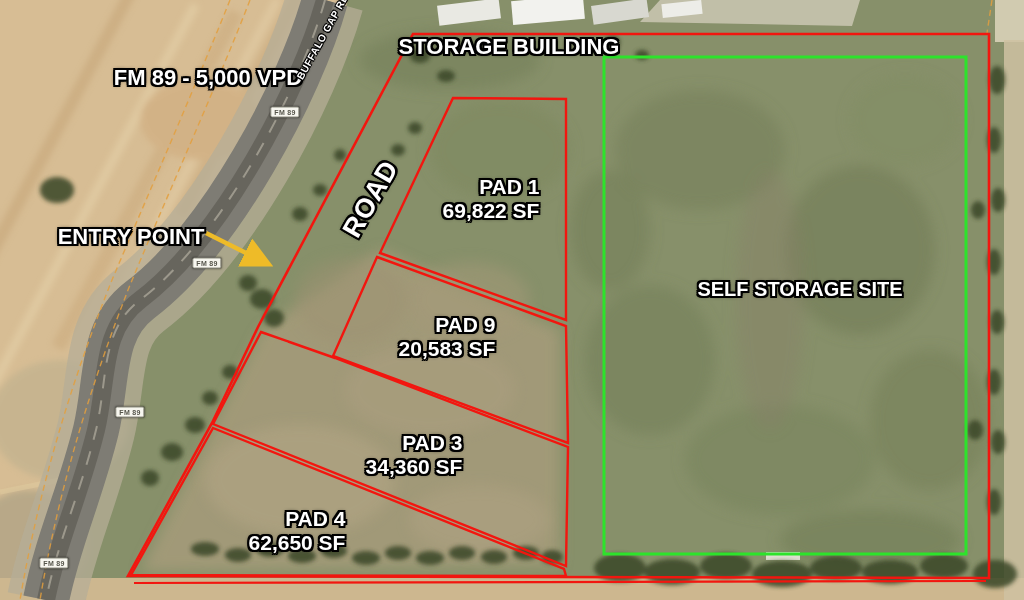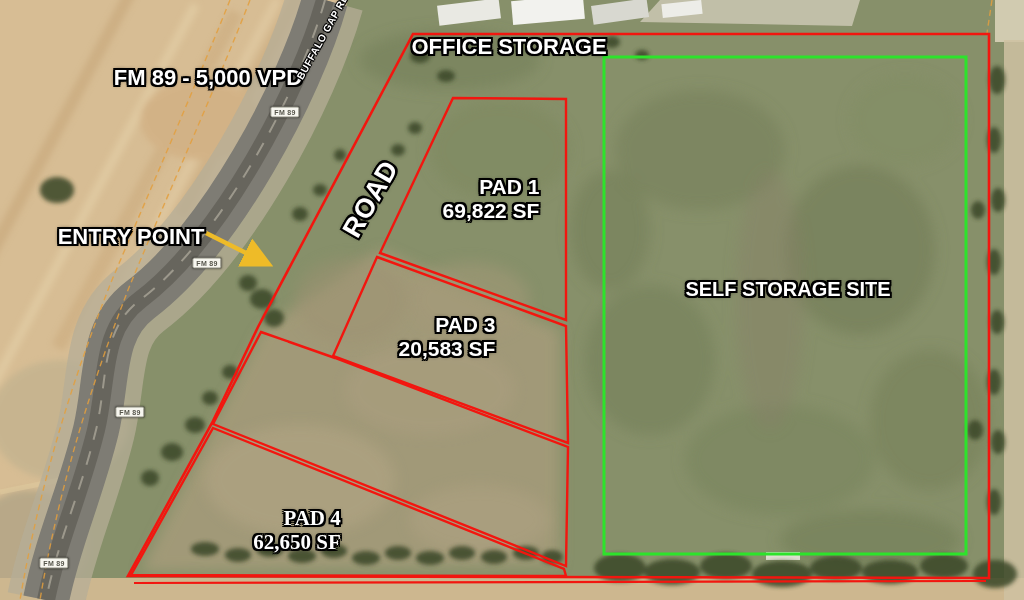--- a/index.html
+++ b/index.html
@@ -10,21 +10,21 @@
   #stage svg{position:absolute;left:0;top:0;}
   .lbl{
     position:absolute;color:#fff;font-weight:bold;white-space:nowrap;
     transform:translate(-50%,-50%);line-height:1;
     text-shadow:
       -2px -2px 0 #000, 2px -2px 0 #000, -2px 2px 0 #000, 2px 2px 0 #000,
       -2px 0 0 #000, 2px 0 0 #000, 0 -2px 0 #000, 0 2px 0 #000,
       0 0 4px #000;
   }
   .lbl.big{font-size:22px;}
-  .lbl.mid{font-size:20px;}
+  .lbl.mid{font-size:20px;margin-left:12px;}
   .rot-road{transform:translate(-50%,-50%) rotate(-60deg);font-size:27px;letter-spacing:1px;}
   .rot-street{transform:translate(-50%,-50%) rotate(-61deg);font-size:10px;letter-spacing:.5px;
     text-shadow:-1px -1px 0 #000,1px -1px 0 #000,-1px 1px 0 #000,1px 1px 0 #000,0 0 3px #000;}
   .padlbl{
     position:absolute;transform:translate(-50%,-50%);text-align:right;
     color:#fff;font-weight:bold;font-size:21px;line-height:1.12;white-space:nowrap;
     text-shadow:
       -2px -2px 0 #000, 2px -2px 0 #000, -2px 2px 0 #000, 2px 2px 0 #000,
       -2px 0 0 #000, 2px 0 0 #000, 0 -2px 0 #000, 0 2px 0 #000,
       0 0 4px #000;
@@ -184,37 +184,41 @@
 
     <polygon points="604,57 966,57 966,554 604,554" fill="none" stroke-width="3" stroke="#2de32b"></polygon>
 
     <path d="M 206 233 L 266 263" stroke-width="4.5" fill="none" marker-end="url(#ah)" stroke="#eebb28"></path>
   </svg>
 
   <div class="lbl big" style="left:208px;top:78px;">FM 89 - 5,000 VPD</div>
 
   <div class="lbl rot-street" style="left:323px;top:37px;">BUFFALO GAP RD</div>
 
-  <div class="lbl big" style="left:509px;top:47px;">OFFICE STORAGE</div>
+  <div class="lbl big" style="left:509px;top:47px;">STORAGE BUILDING</div>
 
   <div class="lbl big" style="left:131px;top:237px;">ENTRY POINT</div>
 
   <div class="lbl rot-road" style="left:371px;top:199px;">ROAD</div>
 
   <div class="lbl mid" style="left:788px;top:289px;">SELF STORAGE SITE</div>
 
   <div class="padlbl" style="left:491px;top:199px;">
     <div>PAD 1</div>
     <div>69,822 SF</div>
   </div>
   <div class="padlbl" style="left:447px;top:337px;">
+    <div>PAD 9</div>
+    <div>20,583 SF</div>
+  </div>
+  <div class="padlbl" style="left:414px;top:455px;">
     <div>PAD 3</div>
-    <div>20,583 SF</div>
-  </div>
-  <div class="padlbl" style="left:297px;top:531px;font-family:Liberation Serif, serif;">
+    <div>34,360 SF</div>
+  </div>
+  <div class="padlbl" style="left:297px;top:531px;">
     <div>PAD 4</div>
     <div>62,650 SF</div>
   </div>
 
   <div class="shield" style="left:285px;top:112px;">FM 89</div>
   <div class="shield" style="left:207px;top:263px;">FM 89</div>
   <div class="shield" style="left:130px;top:412px;">FM 89</div>
   <div class="shield" style="left:54px;top:563px;">FM 89</div>
 
 </div>

